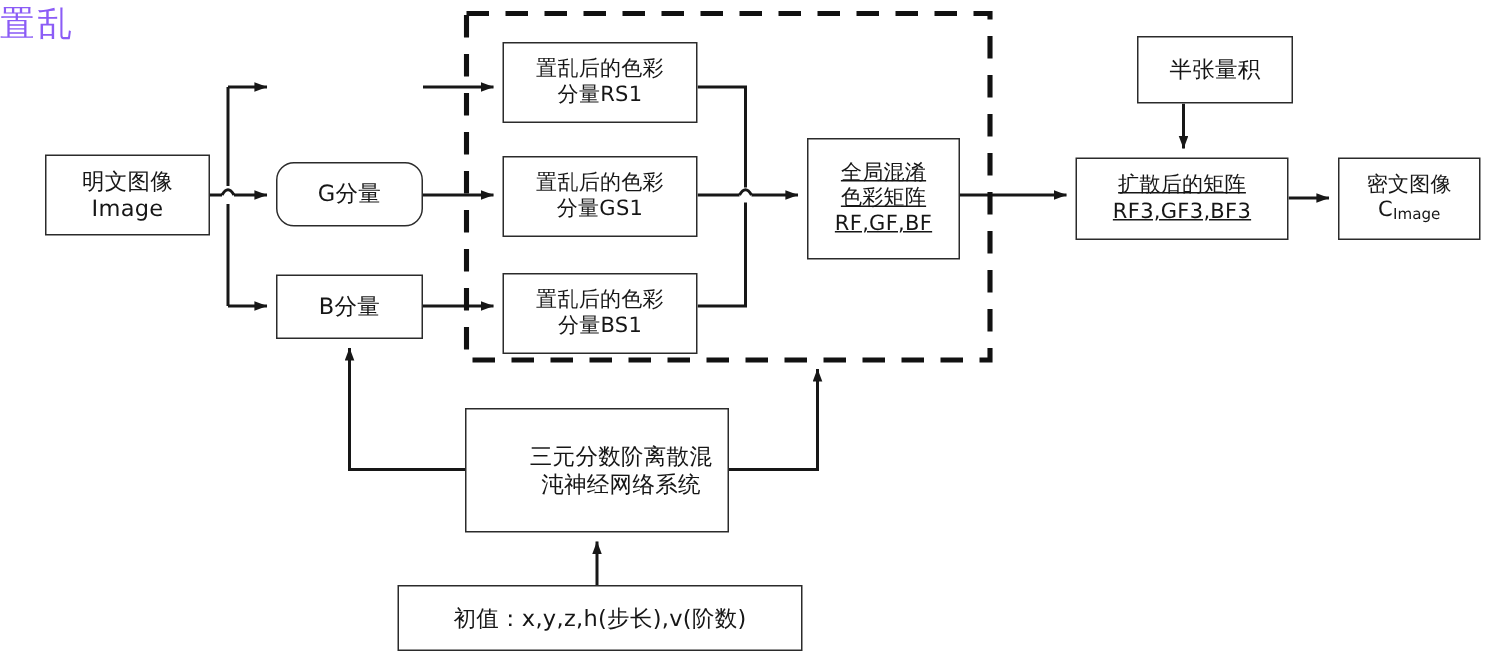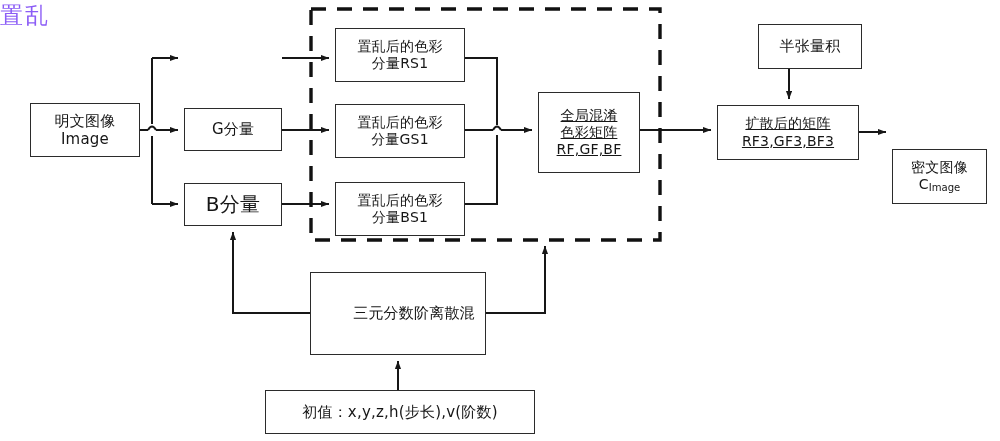--- a/index.html
+++ b/index.html
@@ -49,29 +49,29 @@
   .group-title {
     position: absolute;
     color: #8b5cf6;
     font-size: 23px;
     letter-spacing: 2px;
     white-space: nowrap;
   }
   
   #node-plain      { left: 14px;  top: 103px; width: 110px; height: 54px;  font-size: 15px; margin-left: 16px; }
   #node-r          { left: 184px; top: 37px;  width: 98px;  height: 43px;  font-size: 15px; }
-  #node-g          { left: 184px; top: 108px; width: 98px;  height: 43px;  font-size: 15px; }
-  #node-b          { left: 184px; top: 183px; width: 98px;  height: 43px;  font-size: 20px; }
+  #node-g          { left: 184px; top: 108px; width: 98px;  height: 43px;  font-size: 15px; border-radius: 12px; }
+  #node-b          { left: 184px; top: 183px; width: 98px;  height: 43px;  font-size: 15px; }
   #node-rs1        { left: 335px; top: 28px;  width: 130px; height: 54px;  font-size: 14px; }
   #node-gs1        { left: 335px; top: 104px; width: 130px; height: 54px;  font-size: 14px; }
   #node-bs1        { left: 335px; top: 182px; width: 130px; height: 54px;  font-size: 14px; }
   #node-global     { left: 538px; top: 92px;  width: 102px; height: 81px;  font-size: 14px; text-decoration: underline; }
   #node-stp        { left: 737px; top: 24px;  width: 104px; height: 45px;  font-size: 15px; margin-left: 21px; }
   #node-diffuse    { left: 717px; top: 105px; width: 142px; height: 55px;  font-size: 14px; text-decoration: underline; }
-  #node-cipher     { left: 892px; top: 105px; width: 95px;  height: 55px;  font-size: 14px; margin-top: 44px; }
+  #node-cipher     { left: 892px; top: 105px; width: 95px;  height: 55px;  font-size: 14px; }
   #node-chaos      { left: 310px; top: 272px; width: 176px; height: 83px;  font-size: 15px; padding-left: 32px; }
   #node-init       { left: 265px; top: 390px; width: 270px; height: 44px;  font-size: 15px; align-items: center; }
   sub {
     font-size: 0.72em;
     vertical-align: -0.22em;
     letter-spacing: 0;
   }
 </style>
 </head>
 <body>
@@ -168,19 +168,20 @@
     <span class="ln">RF3,GF3,BF3</span>
   </div>
 
   <div class="node" id="node-cipher">
     <span class="ln cjk">密文图像</span>
     <span class="ln"><span>C</span><sub>Image</sub></span>
   </div>
 
   <div class="node" id="node-chaos">
     <span class="ln cjk">三元分数阶离散混</span>
+    <span class="ln cjk">沌神经网络系统</span>
   </div>
 
   <div class="node" id="node-init">
     <span class="ln cjk">初值：x,y,z,h(步长),v(阶数)</span>
   </div>
 
 </div>
 
 </body></html>

